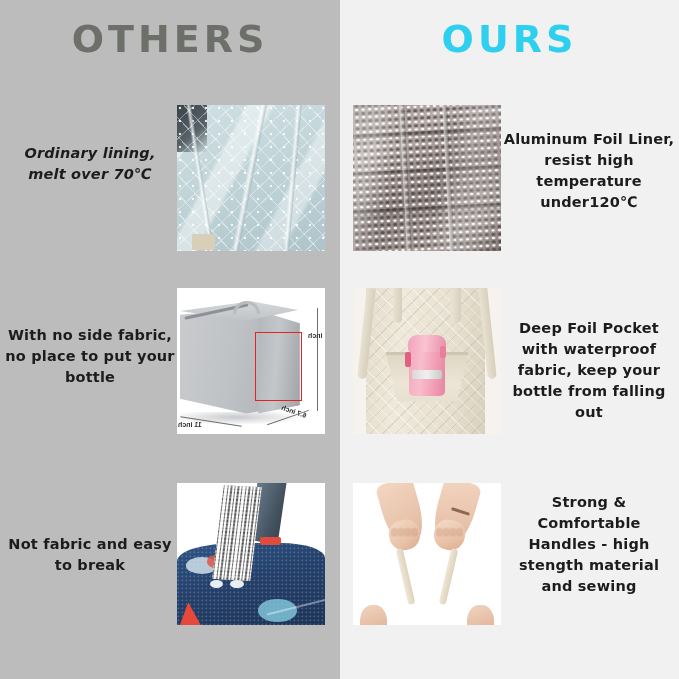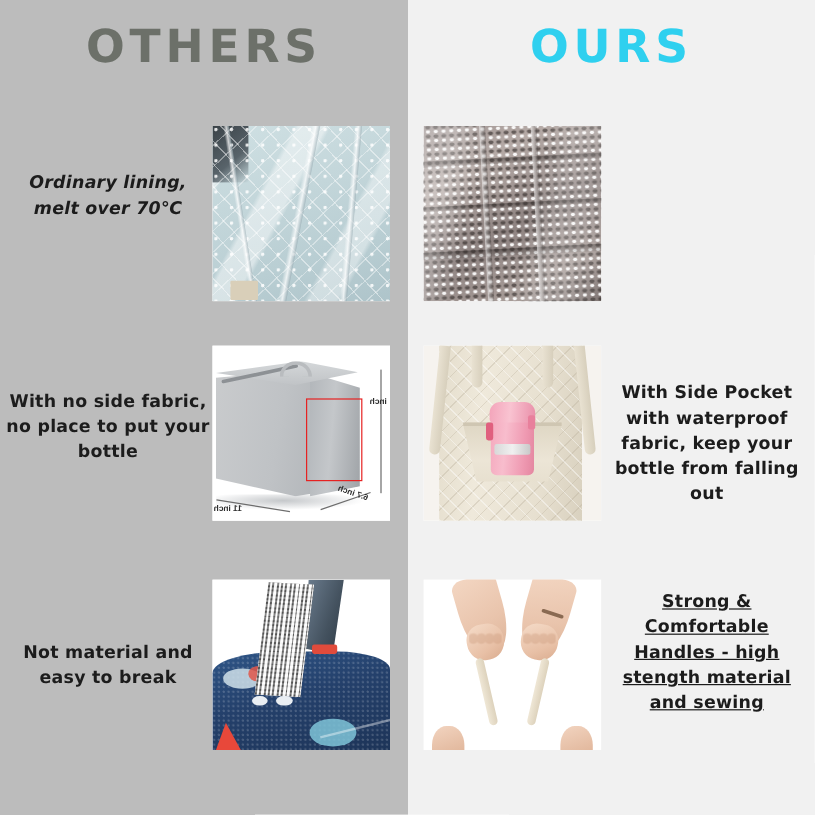--- a/index.html
+++ b/index.html
@@ -366,20 +366,21 @@
     <div class="foil-bg"></div>
     <div class="foil-bubbles"></div>
     <div class="foil-band b1"></div>
     <div class="foil-band b2"></div>
     <div class="foil-band b3"></div>
     <div class="foil-vseam v1"></div>
     <div class="foil-vseam v2"></div>
     <div class="foil-sheen"></div>
   </div>
 
+  <div class="caption cap-right" style="top:129px;">Aluminum Foil Liner, resist high temperature under120℃</div>
 
   <div class="caption cap-left" style="top:325px;">With no side fabric, no place to put your bottle</div>
 
   <div class="photo photo-left" style="top:288px;height:146px;">
     <div class="bag2-bg"></div>
     <div class="bag2-shadow"></div>
     <div class="bag2-body"></div>
     <div class="bag2-side"></div>
     <div class="bag2-top"></div>
     <div class="bag2-zip"></div>
@@ -403,23 +404,23 @@
     <div class="bag3-strap r2"></div>
     <div class="bag3-pocket"></div>
     <div class="bag3-pocket-edge"></div>
     <div class="bottle"></div>
     <div class="bottle-cap"></div>
     <div class="bottle-clip"></div>
     <div class="bottle-lug"></div>
     <div class="bottle-band"></div>
   </div>
 
-  <div class="caption cap-right" style="top:318px;">With Side Pocket with waterproof fabric, keep your bottle from falling out</div>
-
-  <div class="caption cap-left" style="top:534px;">Not material and easy to break</div>
+  <div class="caption cap-right" style="top:318px;">Deep Foil Pocket with waterproof fabric, keep your bottle from falling out</div>
+
+  <div class="caption cap-left" style="top:534px;">Not fabric and easy to break</div>
 
   <div class="photo photo-left" style="top:483px;height:142px;">
     <div class="bag4-bg"></div>
     <div class="bag4-body"></div>
     <div class="bag4-mesh"></div>
     <div class="bag4-patch p2"></div>
     <div class="bag4-red2"></div>
     <div class="bag4-patch p1"></div>
     <div class="bag4-red"></div>
     <div class="bag4-seam"></div>
@@ -439,15 +440,15 @@
     <div class="fist fist-r"></div>
     <div class="knuckles k-l"></div>
     <div class="knuckles k-r"></div>
     <div class="rope rope-l"></div>
     <div class="rope rope-r"></div>
     <div class="bag5-top"></div>
     <div class="lowhand lh-l"></div>
     <div class="lowhand lh-r"></div>
   </div>
 
-  <div class="caption cap-right" style="top:492px;text-decoration:underline;">Strong &amp; Comfortable Handles - high stength material and sewing</div>
+  <div class="caption cap-right" style="top:492px;">Strong &amp; Comfortable Handles - high stength material and sewing</div>
 
 </div>
 
 </body></html>

